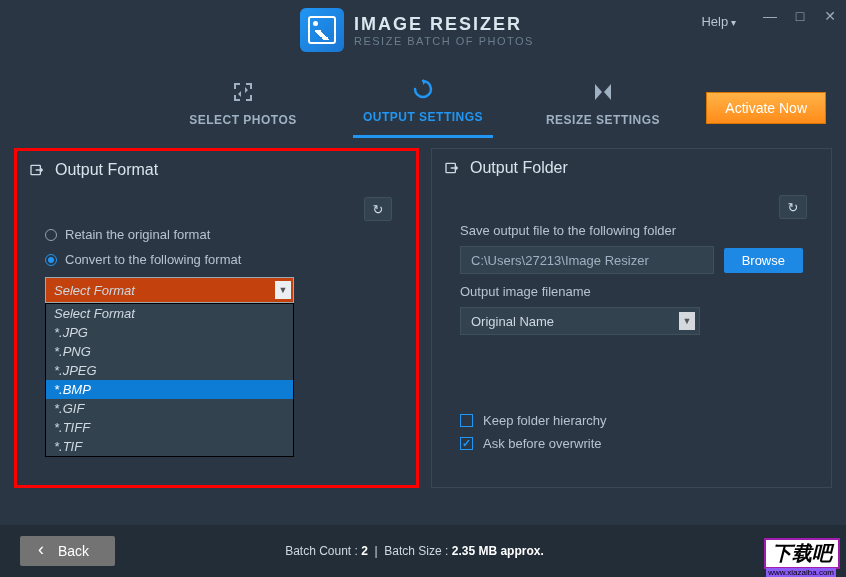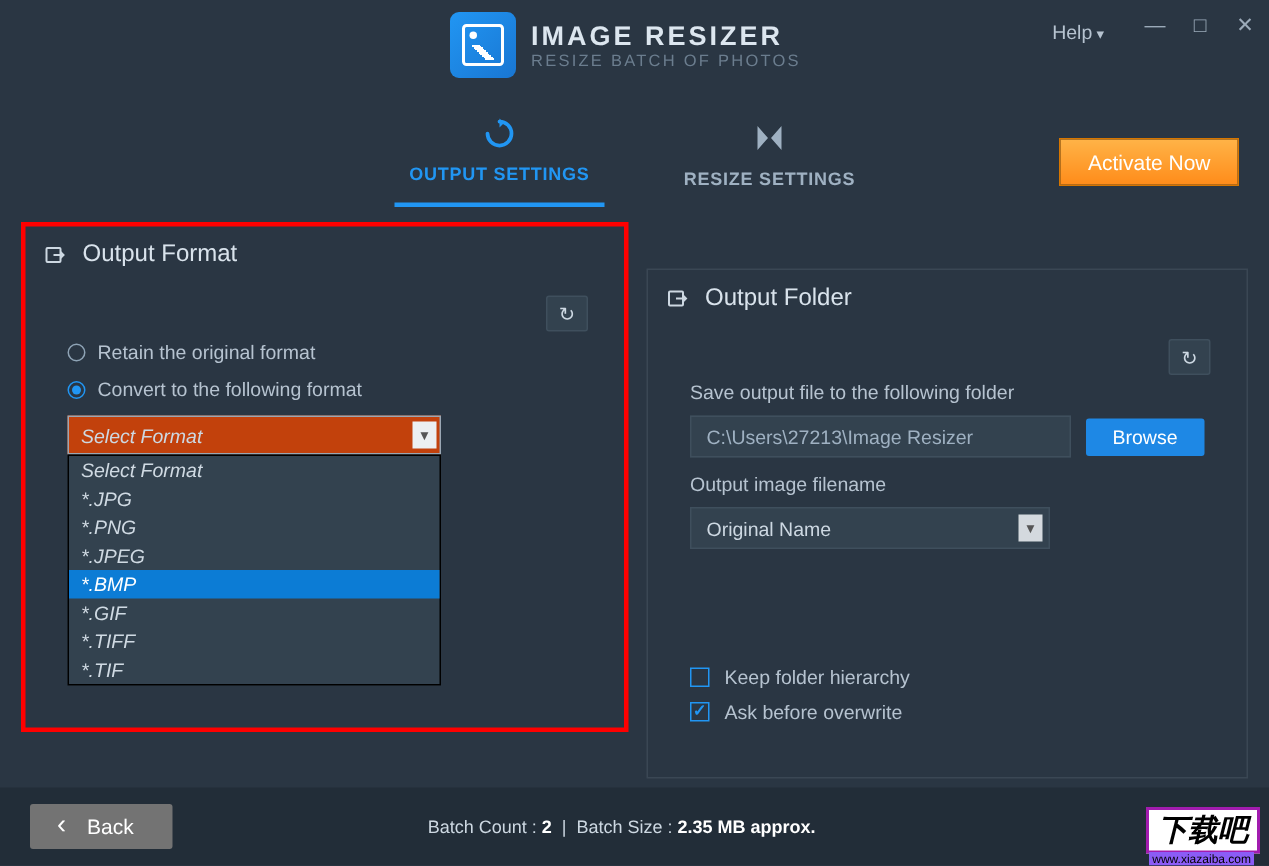--- a/index.html
+++ b/index.html
@@ -82,20 +82,29 @@
   </div>
   <div class="help-link">Help</div>
   <div class="win-btns">
     <div class="win-btn">—</div>
     <div class="win-btn">□</div>
     <div class="win-btn">✕</div>
   </div>
 </div>
 
 <div class="tabs">
+  <div class="tab">
+    <span class="tab-icon">
+      <svg viewBox="0 0 24 24" fill="#9fb1c2">
+          <path d="M3 3h6v2H5v4H3V3zm12 0h6v6h-2V5h-4V3zM3 15h2v4h4v2H3v-6zm16 0h2v6h-6v-2h4v-4z"></path>
+          <path d="M14 7l3 3-3 3V7zM10 17l-3-3 3-3v6z"></path>
+        </svg>
+    </span>
+    <span class="tab-label">SELECT PHOTOS</span>
+  </div>
   <div class="tab active">
     <span class="tab-icon">
       <svg viewBox="0 0 24 24" fill="none" stroke="#2196f3" stroke-width="2.5">
           <path d="M12 4a8 8 0 1 1-8 8" stroke-linecap="round"></path>
           <path d="M12 2l3 3-3 3" fill="#2196f3" stroke="none"></path>
         </svg>
     </span>
     <span class="tab-label">OUTPUT SETTINGS</span>
   </div>
   <div class="tab">
@@ -140,21 +149,21 @@
           <div class="dd-item">*.JPEG</div>
           <div class="dd-item hl">*.BMP</div>
           <div class="dd-item">*.GIF</div>
           <div class="dd-item">*.TIFF</div>
           <div class="dd-item">*.TIF</div>
         </div>
       </div>
     </div>
   </div>
 
-  <div class="panel" style="height:340px;margin-top:31px;">
+  <div class="panel" style="height:340px;">
     <div class="panel-header">
       <svg class="panel-header-icon" viewBox="0 0 24 24" fill="none" stroke="#cdd8e2" stroke-width="2">
           <rect x="3" y="5" width="14" height="14" rx="1"></rect>
           <path d="M10 12h10M17 9l3 3-3 3"></path>
         </svg>
       <span>Output Folder</span>
     </div>
     <div class="reset">↻</div>
     <div class="panel-body">
       <div style="height:18px"></div>

